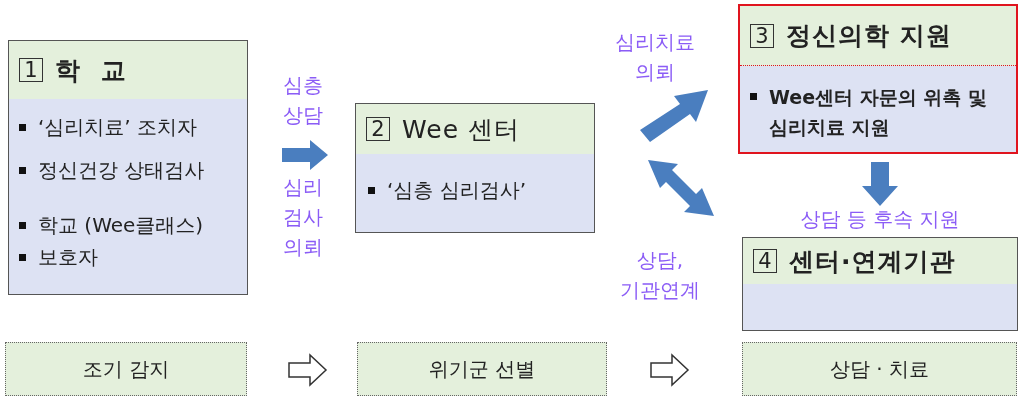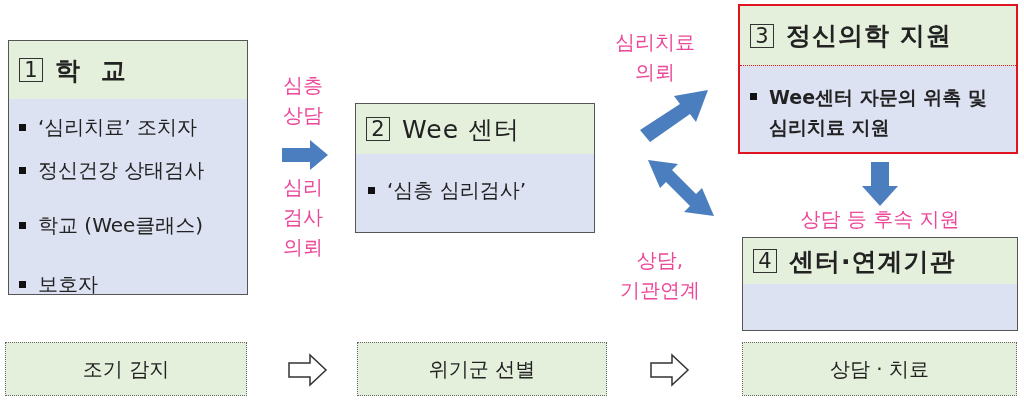--- a/index.html
+++ b/index.html
@@ -5,21 +5,21 @@
   html,body{margin:0;padding:0;background:#fff;}
   body{width:1024px;height:405px;position:relative;overflow:hidden;
        font-family:"DejaVu Sans","Liberation Sans",sans-serif;color:#222;}
   .box{position:absolute;border:1.5px solid #555;background:#dde2f3;box-sizing:border-box;}
   .box .hdr{background:#e4f0dc;box-sizing:border-box;display:flex;align-items:center;padding-left:10px;}
   .num{display:inline-block;border:1.5px solid #333;font-size:21px;line-height:22px;
        width:22px;text-align:center;margin-right:12px;font-weight:normal;}
   .ttl{font-size:25px;font-weight:bold;letter-spacing:1px;}
   .item{font-size:20px;display:flex;align-items:flex-start;line-height:28px;}
   .bul{display:inline-block;width:7px;height:7px;background:#111;margin:11px 12px 0 0;flex:none;}
-  .lbl{position:absolute;font-size:20px;text-align:center;line-height:30px;color:#ec4899;}
+  .lbl{position:absolute;font-size:20px;text-align:center;line-height:30px;color:#8b5cf6;}
   .stage{position:absolute;top:342px;height:54px;background:#e4f0dc;border:1.5px dotted #666;
          box-sizing:border-box;display:flex;align-items:center;justify-content:center;font-size:20px;}
   svg{position:absolute;overflow:visible;}
 </style>
 </head>
 <body>
 
 <div class="box" style="left:8px;top:40px;width:240px;height:255px;">
   <div class="hdr" style="height:58px;">
     <span class="num">1</span>
@@ -27,21 +27,21 @@
   </div>
   <div style="padding:14px 0 0 10px;">
     <div class="item" style="margin-bottom:15px;">
         <span class="bul"></span>
         <span>‘심리치료’ 조치자</span>
       </div>
     <div class="item" style="margin-bottom:27px;">
         <span class="bul"></span>
         <span>정신건강 상태검사</span>
       </div>
-    <div class="item" style="margin-bottom:31px;">
+    <div class="item" style="margin-bottom:4px;">
         <span class="bul"></span>
         <span>학교 (Wee클래스)</span>
       </div>
     <div class="item">
         <span class="bul"></span>
         <span>보호자</span>
       </div>
   </div>
 </div>
 

